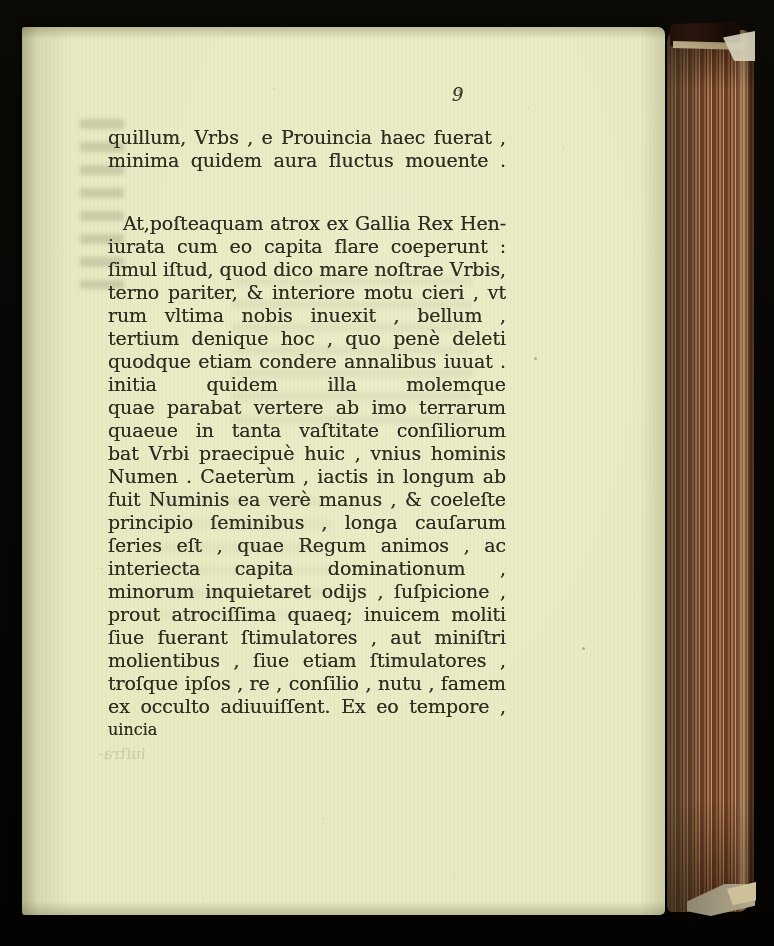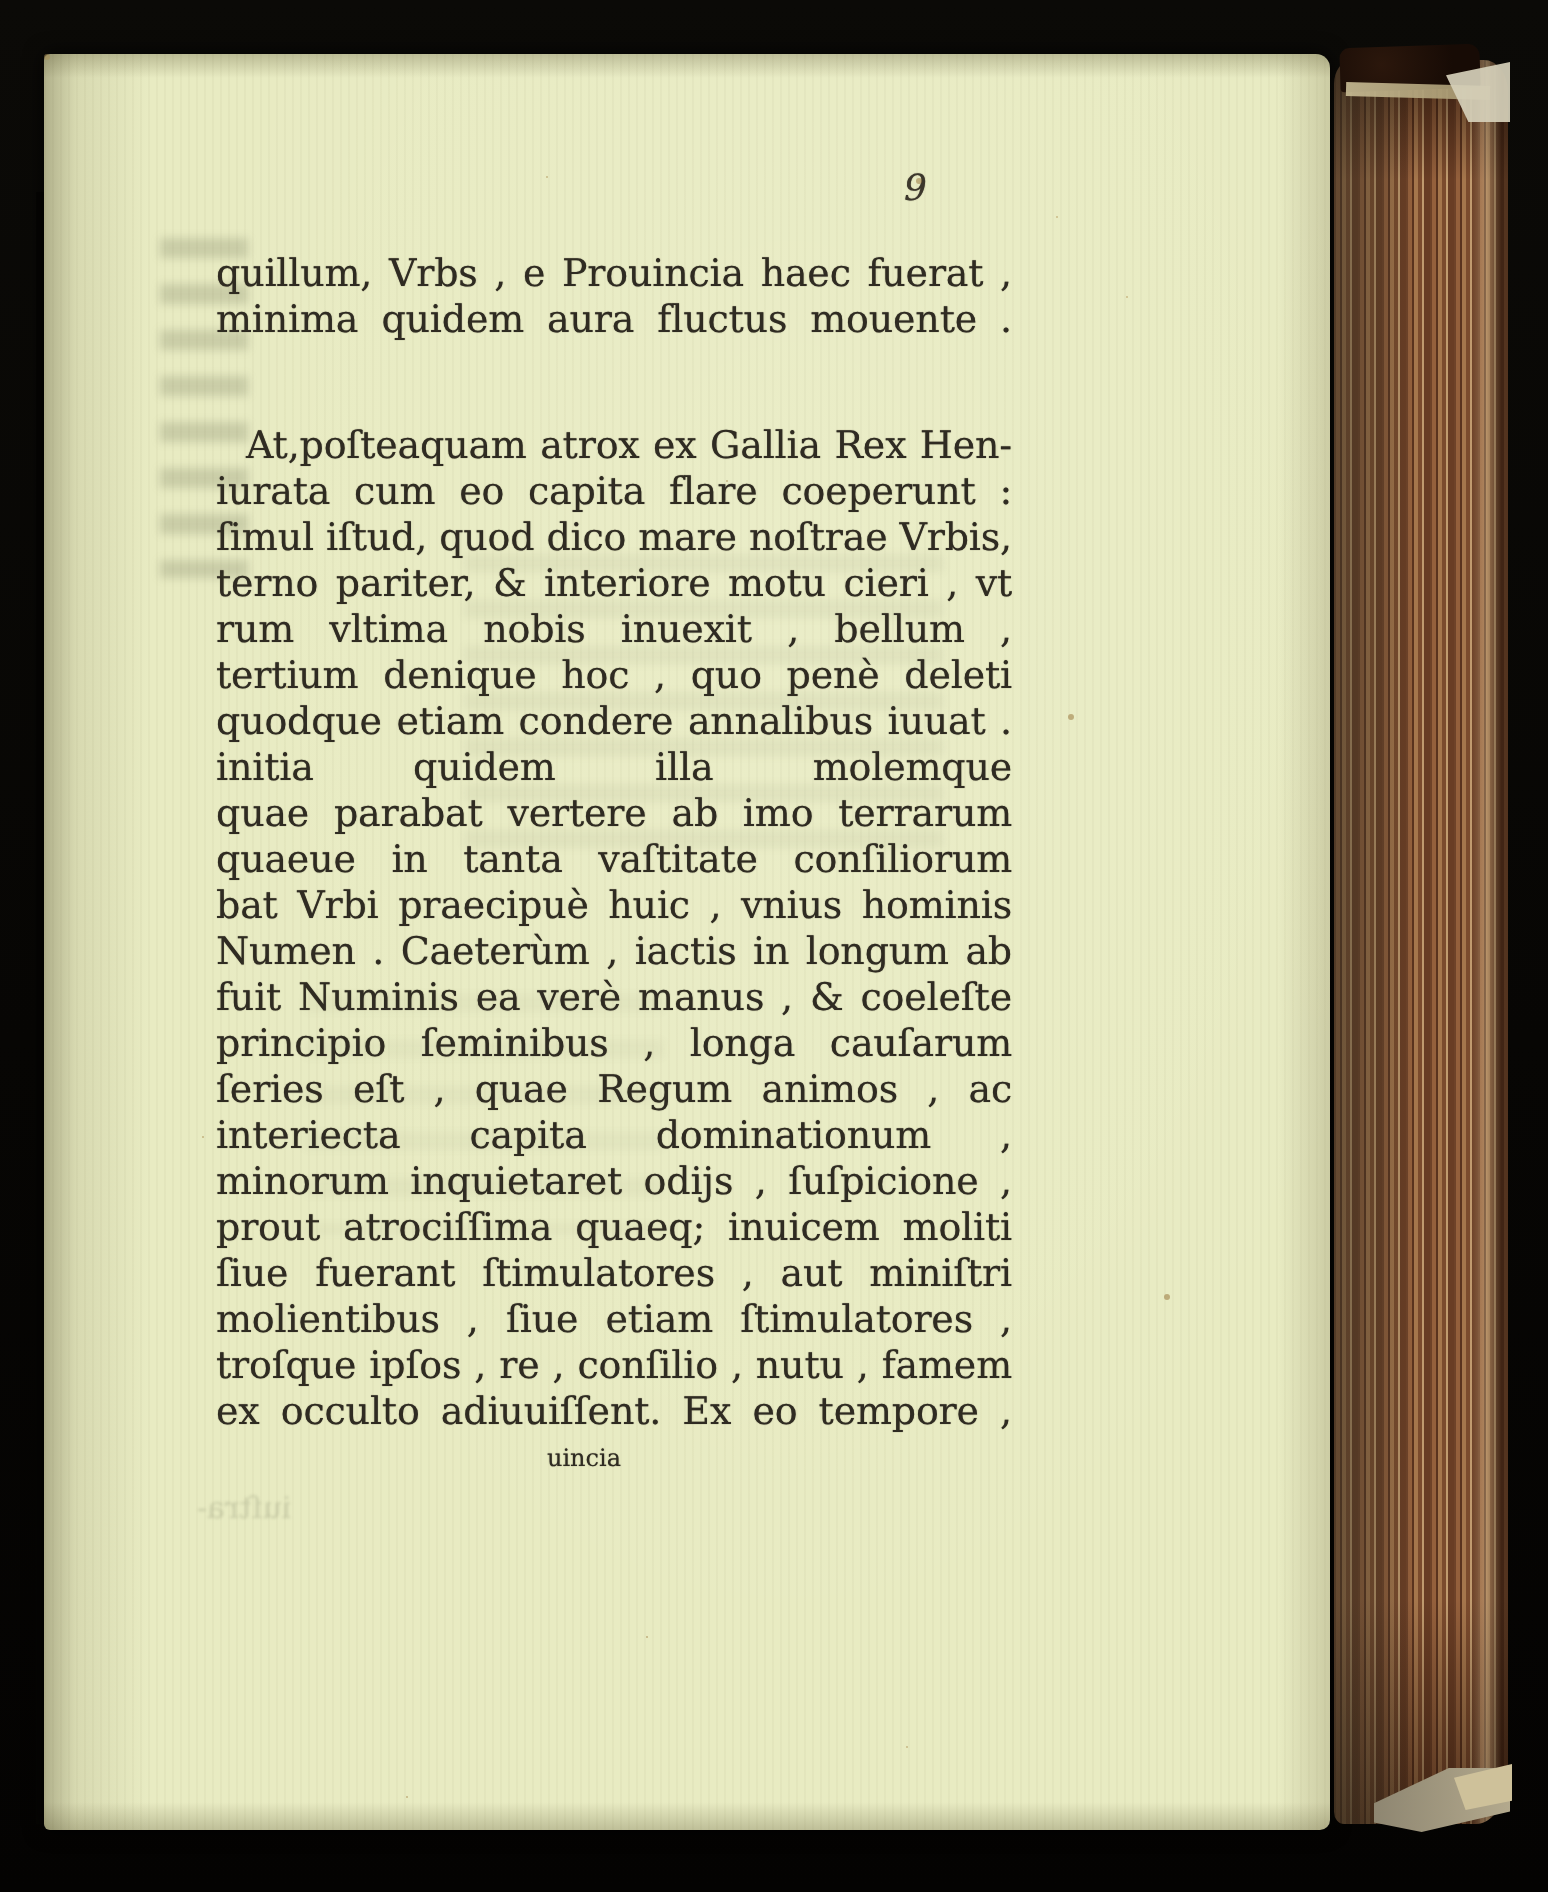--- a/index.html
+++ b/index.html
@@ -35,22 +35,22 @@
   }
   .text-block{position:absolute;left:86px;top:99px;width:398px;}
   .line{
     height:23px;line-height:23px;font-size:19px;letter-spacing:-0.1px;
     color:#2f2b22;text-align:justify;text-align-last:justify;
     text-shadow:0 0 0.5px rgba(45,38,26,0.65);
     overflow:hidden;white-space:normal;
   }
   .line.indent{text-indent:15px;margin-top:40px;}
   .catchword-line{
-    height:23px;line-height:23px;font-size:12px;color:#2f2b22;
-    text-align:center;padding-right:30px;
+    height:23px;line-height:23px;font-size:16px;color:#2f2b22;
+    text-align:left;padding-right:30px;
     text-shadow:0 0 0.5px rgba(45,38,26,0.65);
   }
   
   .smudge{position:absolute;filter:blur(2.2px);pointer-events:none;}
   .smudge-a{
     left:58px;top:92px;width:44px;height:170px;
     background:repeating-linear-gradient(180deg, rgba(96,102,74,0.22) 0 10px, rgba(0,0,0,0) 10px 23px);
   }
   .smudge-b{
     left:210px;top:250px;width:240px;height:150px;opacity:.5;

